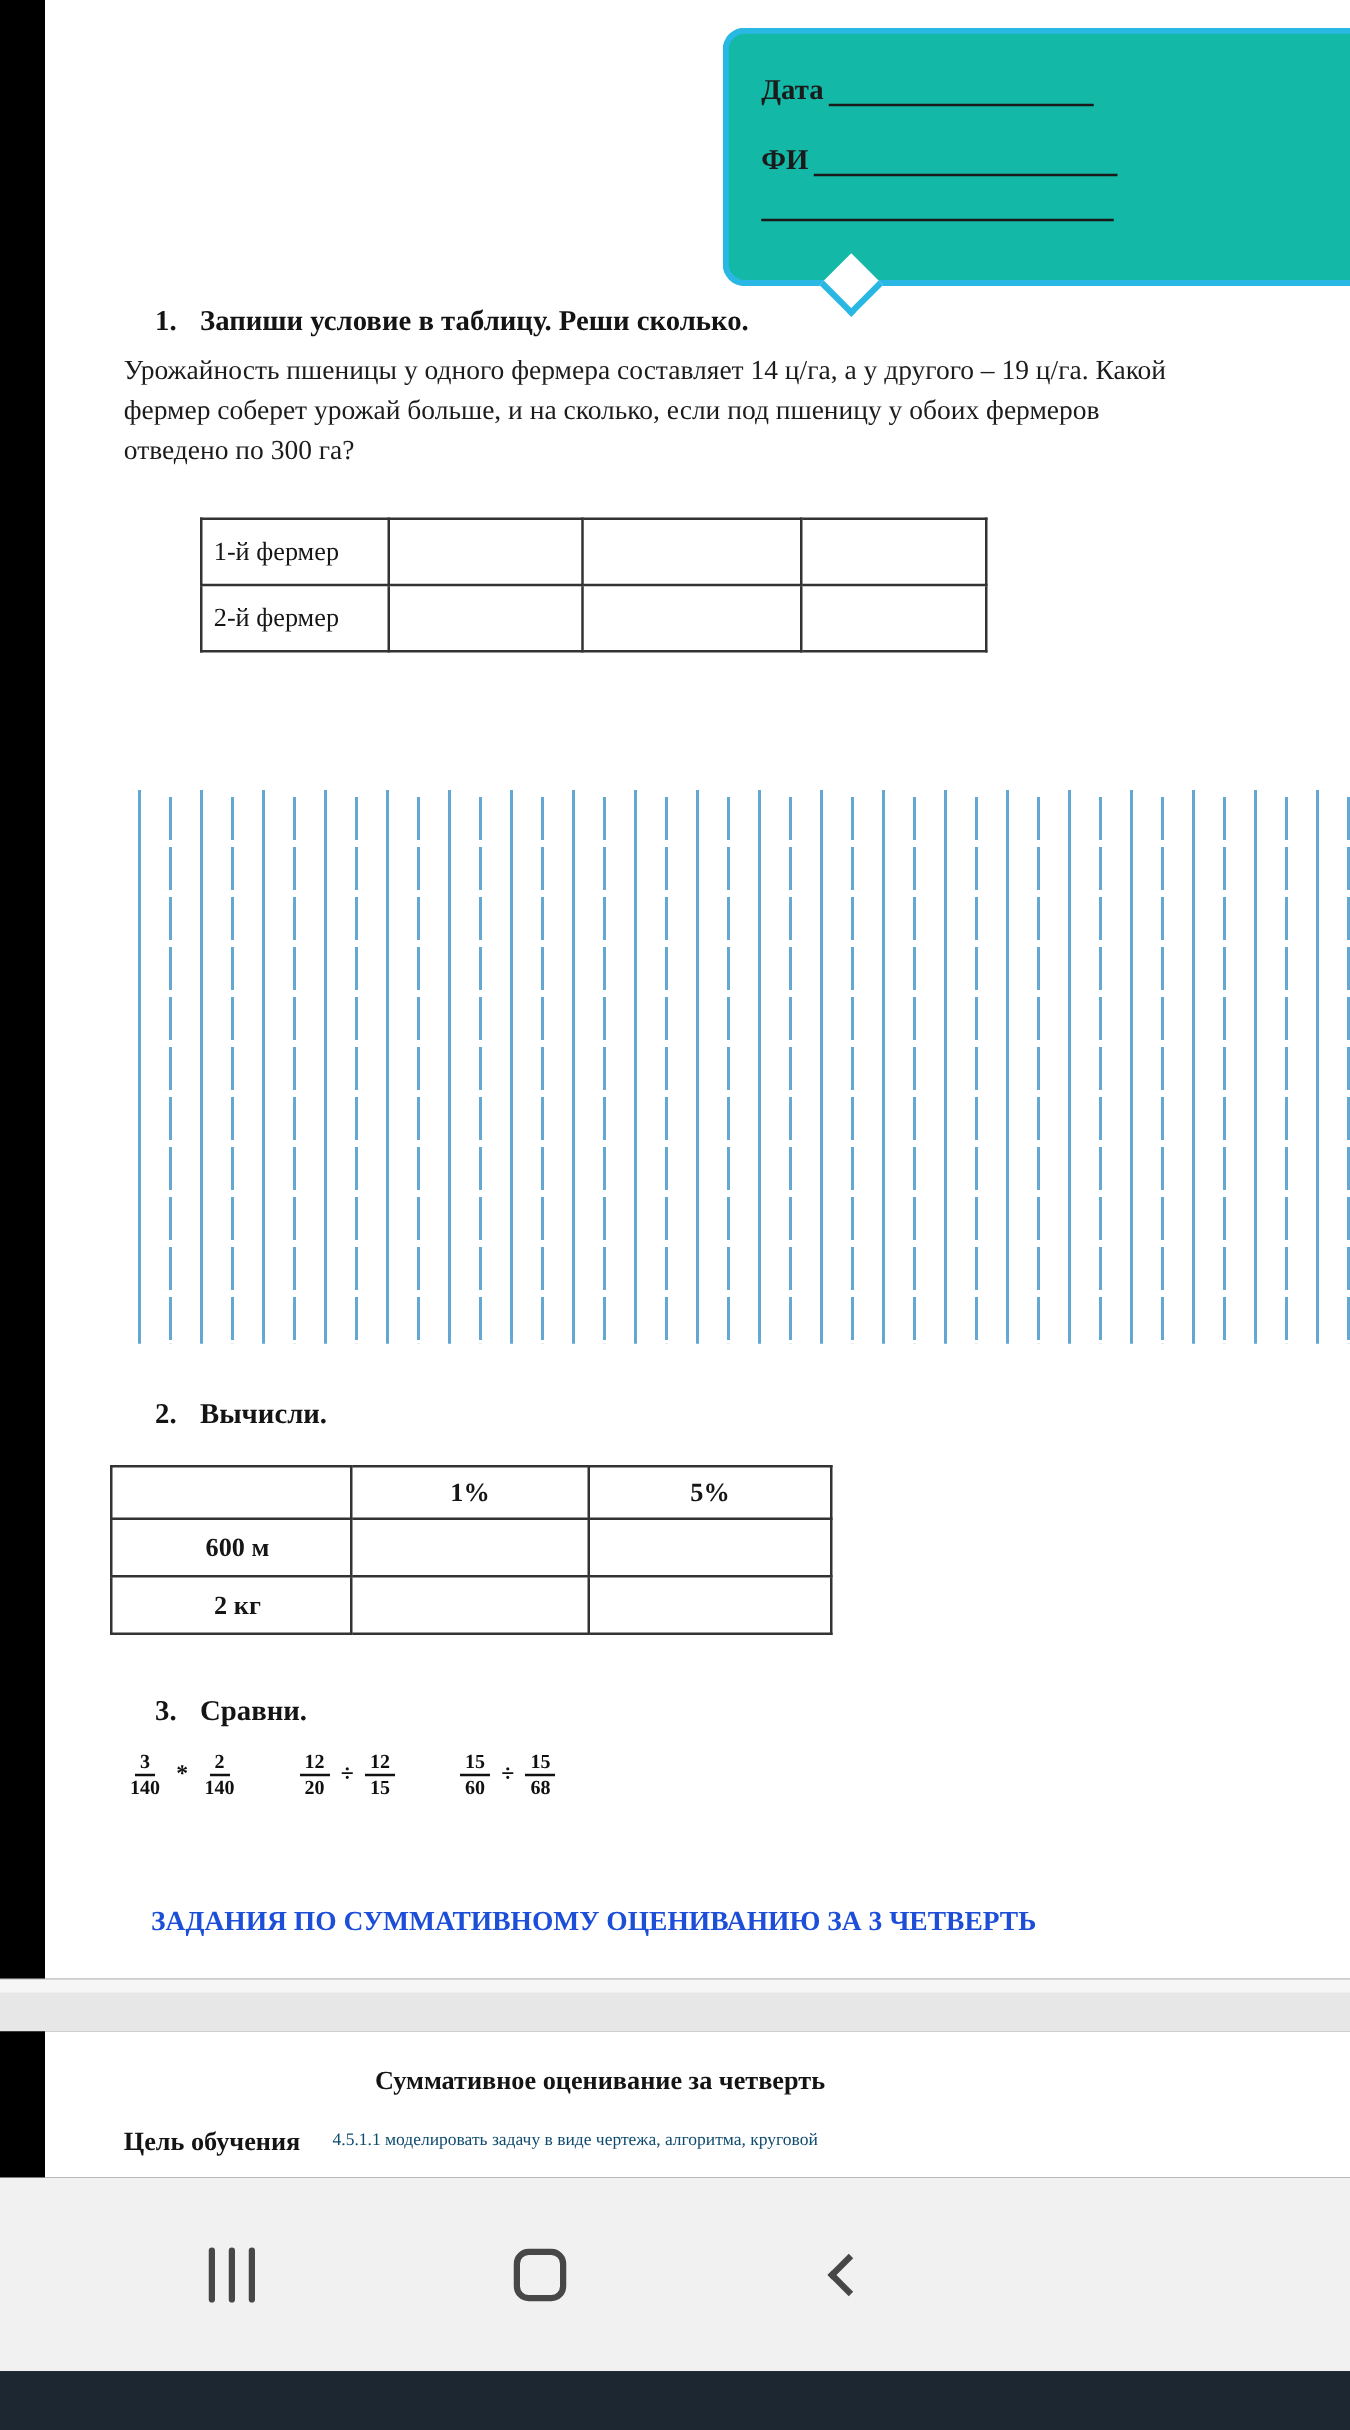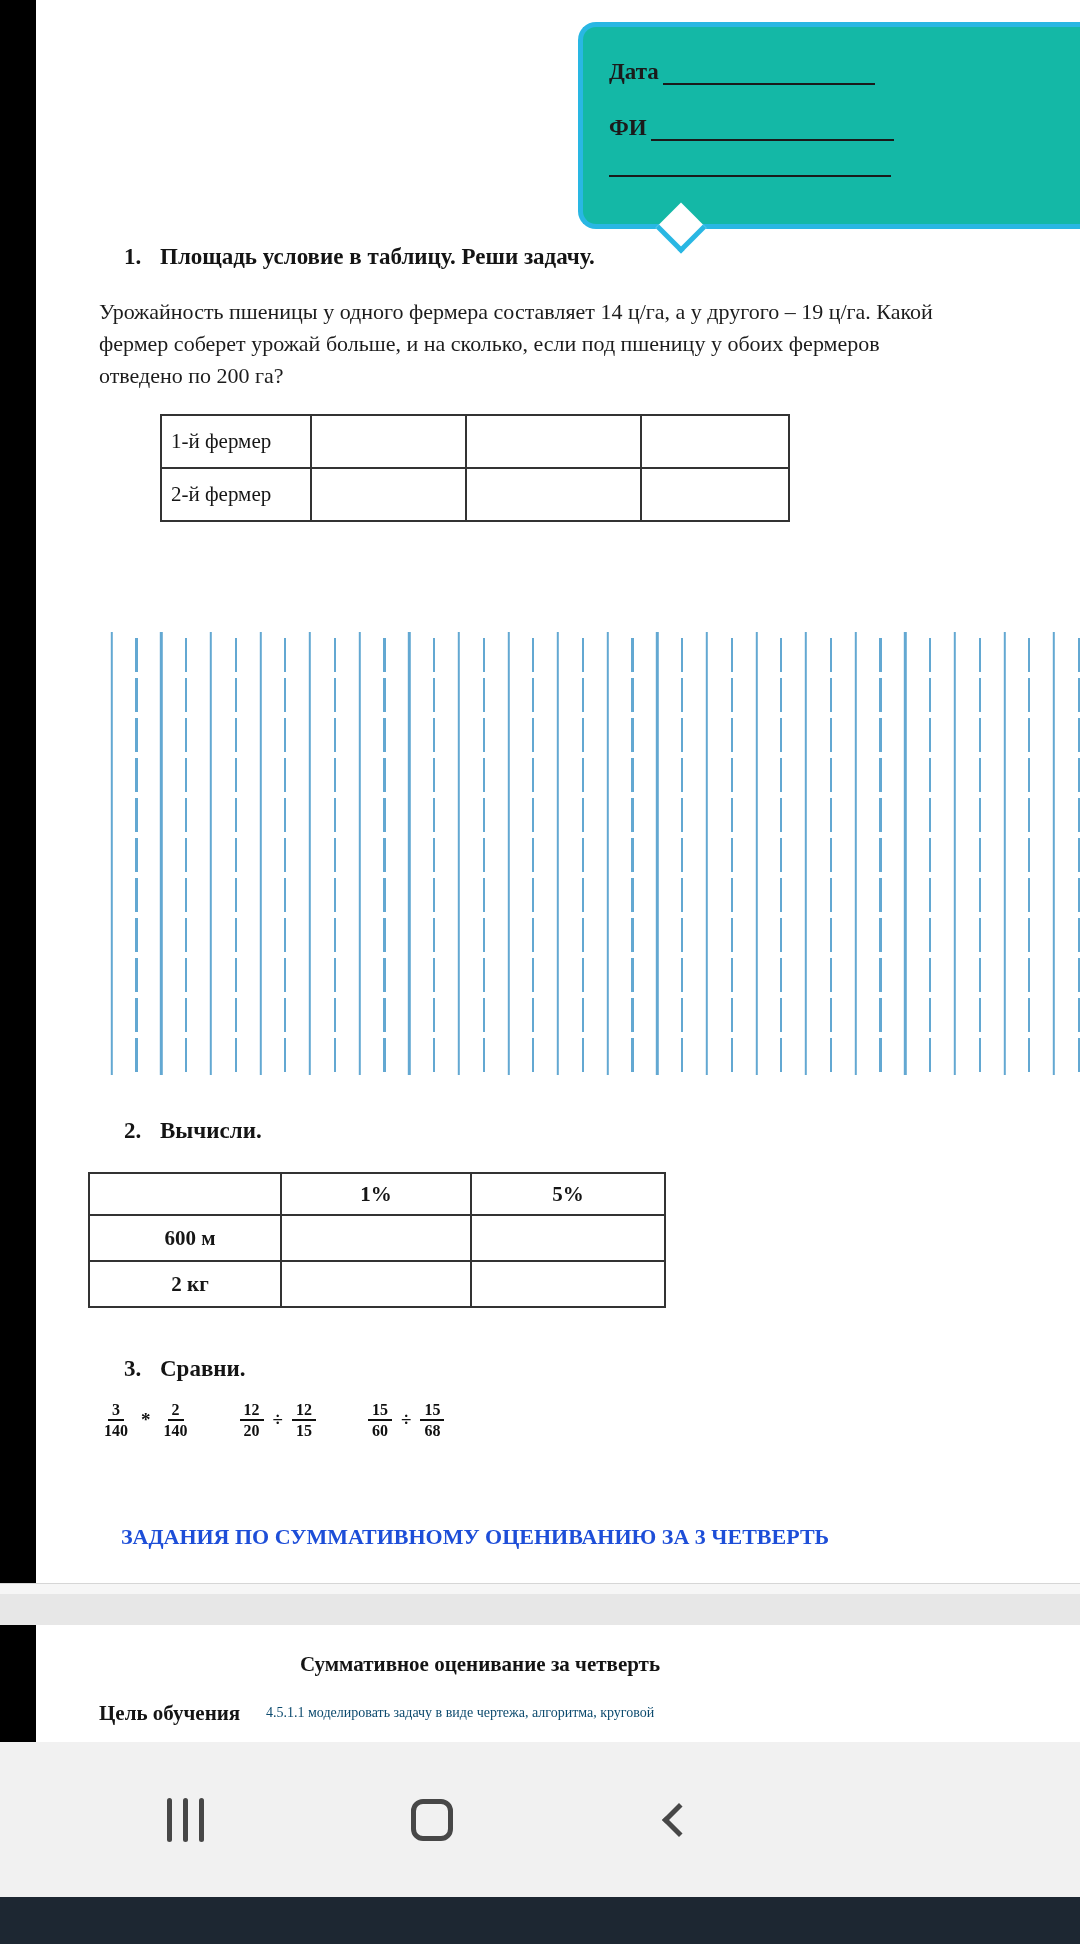--- a/index.html
+++ b/index.html
@@ -30,21 +30,21 @@
   .c-line.blank { width:282px; margin-left:0; }
 
   
   .task-head { position:absolute; font-weight:bold; font-size:23px; color:#141414; white-space:nowrap; }
   .task-head .num { display:inline-block; width:36px; }
   #t1h { left:88px; top:244px; }
   #t2h { left:88px; top:1118px; }
   #t3h { left:88px; top:1356px; }
 
   
-  .problem { position:absolute; left:63px; top:296px; width:960px; font-size:22px; line-height:32px; color:#1c1c1c; }
+  .problem { position:absolute; left:63px; top:280px; width:960px; font-size:22px; line-height:32px; color:#1c1c1c; }
 
   
   table { border-collapse:collapse; table-layout:fixed; color:#161616; }
   th, td { border:2px solid #333; }
   .table1 { position:absolute; left:124px; top:414px; font-size:21px; }
   .table1 th { font-weight:bold; text-align:center; vertical-align:middle; height:56px; line-height:25px; }
   .table1 td { height:53px; padding-left:9px; vertical-align:middle; }
   .table2 { position:absolute; left:52px; top:1172px; font-size:21px; }
   .table2 th { font-weight:bold; text-align:center; vertical-align:middle; height:42px; }
   .table2 td { height:46px; vertical-align:middle;text-align:center; }
@@ -111,27 +111,27 @@
         <span class="c-label">ФИ</span>
         <span class="c-line fi"></span>
       </div>
       <div class="c-row third">
         <span class="c-line blank"></span>
       </div>
       <div class="callout-tail"></div>
     </div>
 
     <div class="task-head" id="t1h">
-      <span class="num">1.</span><span>Площадь условие в таблицу. Реши задачу.</span>
+      <span class="num">1.</span><span>Запиши условие в таблицу. Реши сколько.</span>
     </div>
 
     <div class="problem">
       <div>Урожайность пшеницы у одного фермера составляет 14 ц/га, а у другого – 19 ц/га. Какой</div>
       <div>фермер соберет урожай больше, и на сколько, если под пшеницу у обоих фермеров</div>
-      <div>отведено по 200 га?</div>
+      <div>отведено по 300 га?</div>
     </div>
 
     <table class="table1">
       <colgroup>
           <col style="width:150px">
           <col style="width:155px">
           <col style="width:175px">
           <col style="width:148px">
         </colgroup>
       <tbody>

